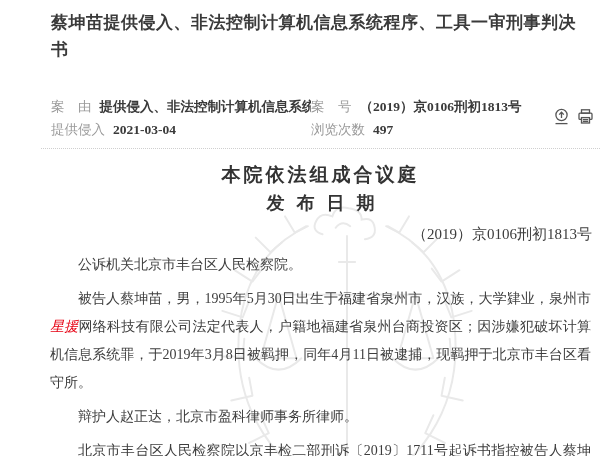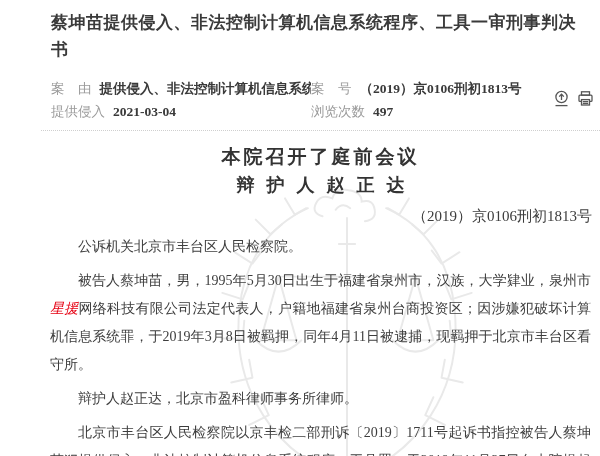--- a/index.html
+++ b/index.html
@@ -20,21 +20,21 @@
     margin: 0;
     padding: 9px 12px 0 10px;
     font-size: 17px;
     font-weight: bold;
     line-height: 27px;
     color: #3a3a3a;
     letter-spacing: 0.5px;
   }
 
   
-  .meta { position: relative; margin-top: 14px; padding: 0 10px; font-size: 13.5px; }
+  .meta { position: relative; margin-top: 32px; padding: 0 10px; font-size: 13.5px; }
   .meta-row { display: flex; height: 23px; line-height: 23px; align-items: center; }
   .meta-item { display: flex; white-space: nowrap; }
   .meta-item.first { width: 260px; overflow: hidden; flex: none; }
   .meta-label { color: #9a9a9a; margin-right: 8px; flex: none; }
   .meta-value { color: #3a3a3a; font-weight: bold; white-space: nowrap; }
   .meta-icons { position: absolute; right: 6px; top: 13px; display: flex; gap: 7px; }
   .icon-btn { width: 17px; height: 17px; cursor: pointer; display: block; }
   .icon-btn svg { display: block; }
 
   
@@ -173,22 +173,22 @@
       <path d="M116,148 L284,148"></path>
       <line x1="200" y1="130" x2="200" y2="148"></line>
 
       <path d="M116,148 L94,226 M116,148 L138,226 M94,226 L138,226"></path>
       <path d="M88,226 Q116,254 144,226"></path>
 
       <path d="M284,148 L262,226 M284,148 L306,226 M262,226 L306,226"></path>
       <path d="M256,226 Q284,254 312,226"></path>
     </svg>
 
-    <div class="court-name">本院召开了庭前会议</div>
-    <div class="doc-type">辩护人赵正达</div>
+    <div class="court-name">本院依法组成合议庭</div>
+    <div class="doc-type">发布日期</div>
     <div class="case-no-line">（2019）京0106刑初1813号</div>
 
     <div class="body-text">
       <p>公诉机关北京市丰台区人民检察院。</p>
       <p><span>被告人蔡坤苗，男，1995年5月30日出生于福建省泉州市，汉族，大学肄业，泉州市</span><span class="red-link">星援</span><span>网络科技有限公司法定代表人，户籍地福建省泉州台商投资区；因涉嫌犯破坏计算机信息系统罪，于2019年3月8日被羁押，同年4月11日被逮捕，现羁押于北京市丰台区看守所。</span></p>
       <p>辩护人赵正达，北京市盈科律师事务所律师。</p>
       <p>北京市丰台区人民检察院以京丰检二部刑诉〔2019〕1711号起诉书指控被告人蔡坤苗犯提供侵入、非法控制计算机信息系统程序、工具罪，于2019年11月27日向本院提起公诉。庭审前，本院召开了庭前会议，组织控辩双方展示证据以及就本案的管辖、有专门知识的人出庭等程序性事项听取意见。本院依法组成合议庭，公开开庭进行了审理。北京市丰台区人民检察院指派检察员刘亮、检察官助理李梦哲出庭支持公诉，被告人蔡坤苗及其</p>
     </div>
   </div>
 

